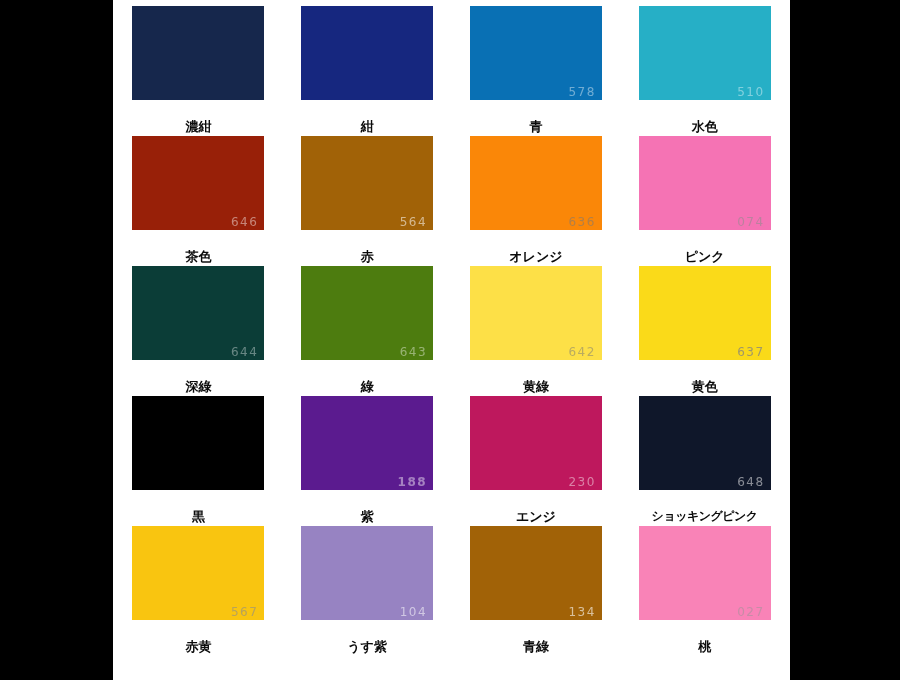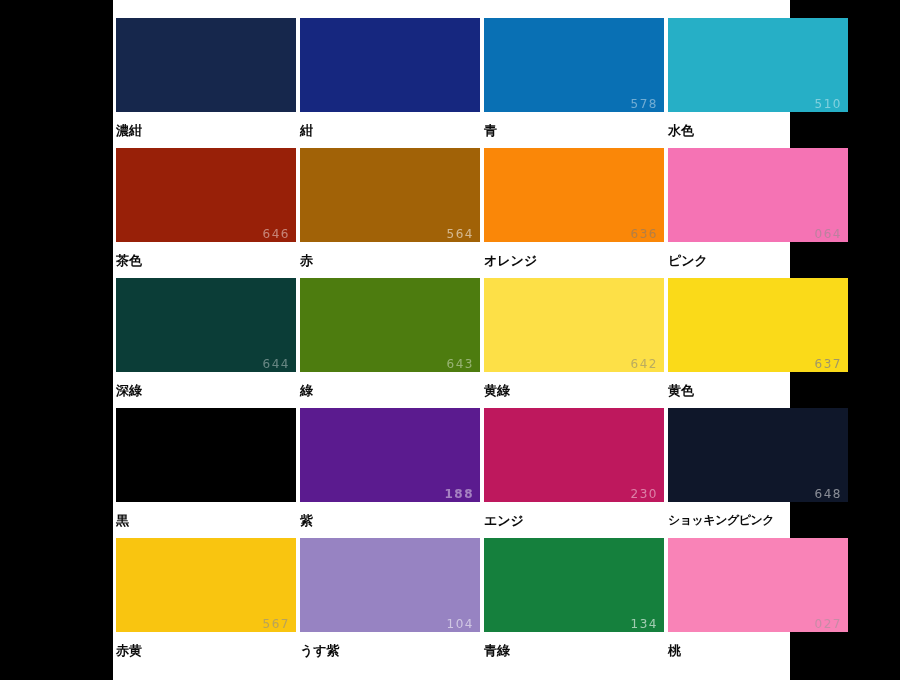--- a/index.html
+++ b/index.html
@@ -41,39 +41,39 @@
     row-gap: 0px;
   }
   .swatch-cell {
     position: relative;
     width: 100%;
     height: 130px;
     box-sizing: border-box;
   }
   .swatch-chip {
     position: relative;
-    width: 180px;
+    width: 132px;
     height: 94px;
-    margin: 12px auto;
+    margin: 0 auto;
     box-sizing: border-box;
     overflow: hidden;
   }
   .swatch-code {
     position: absolute;
     right: 6px;
     bottom: 2px;
     font-size: 12px;
     letter-spacing: 1.5px;
     font-family: "DejaVu Sans", "Liberation Sans", sans-serif;
     line-height: 1;
     white-space: nowrap;
   }
   .swatch-label {
-    margin-top: 9px;
-    text-align: left;
+    margin-top: 20px;
+    text-align: center;
     font-size: 13px;
     color: #0b0b0b;
     font-family: "DejaVu Sans", "Liberation Sans", sans-serif;
     font-weight: 700;
     line-height: 1.1;
     white-space: nowrap;
   }
   .swatch-label.compact {
     font-size: 12px;
     letter-spacing: -0.5px;
@@ -122,21 +122,21 @@
           <div class="swatch-label" style="color: rgb(11, 11, 11);">赤</div>
         </div>
         <div class="swatch-cell">
           <div class="swatch-chip" style="background: rgb(250, 135, 8);">
             <span class="swatch-code" style="color: rgba(120, 120, 120, 0.55);">636</span>
           </div>
           <div class="swatch-label" style="color: rgb(11, 11, 11);">オレンジ</div>
         </div>
         <div class="swatch-cell">
           <div class="swatch-chip" style="background: rgb(245, 115, 180);">
-            <span class="swatch-code" style="color: rgba(140, 140, 140, 0.55);">064</span>
+            <span class="swatch-code" style="color: rgba(140, 140, 140, 0.55);">074</span>
           </div>
           <div class="swatch-label" style="color: rgb(11, 11, 11);">ピンク</div>
         </div>
         <div class="swatch-cell">
           <div class="swatch-chip" style="background: rgb(11, 61, 55);">
             <span class="swatch-code" style="color: rgba(255, 255, 255, 0.38);">644</span>
           </div>
           <div class="swatch-label" style="color: rgb(11, 11, 11);">深綠</div>
         </div>
         <div class="swatch-cell">
@@ -187,21 +187,21 @@
           </div>
           <div class="swatch-label" style="color: rgb(11, 11, 11);">赤黄</div>
         </div>
         <div class="swatch-cell">
           <div class="swatch-chip" style="background: rgb(151, 131, 194);">
             <span class="swatch-code" style="color: rgba(255, 255, 255, 0.55);">104</span>
           </div>
           <div class="swatch-label" style="color: rgb(11, 11, 11);">うす紫</div>
         </div>
         <div class="swatch-cell">
-          <div class="swatch-chip" style="background: #15803d;">
+          <div class="swatch-chip" style="background: #a16207;">
             <span class="swatch-code" style="color: rgba(255, 255, 255, 0.6);">134</span>
           </div>
           <div class="swatch-label" style="color: rgb(11, 11, 11);">青綠</div>
         </div>
         <div class="swatch-cell">
           <div class="swatch-chip" style="background: rgb(249, 131, 183);">
             <span class="swatch-code" style="color: rgba(150, 150, 150, 0.5);">027</span>
           </div>
           <div class="swatch-label" style="color: rgb(11, 11, 11);">桃</div>
         </div>

